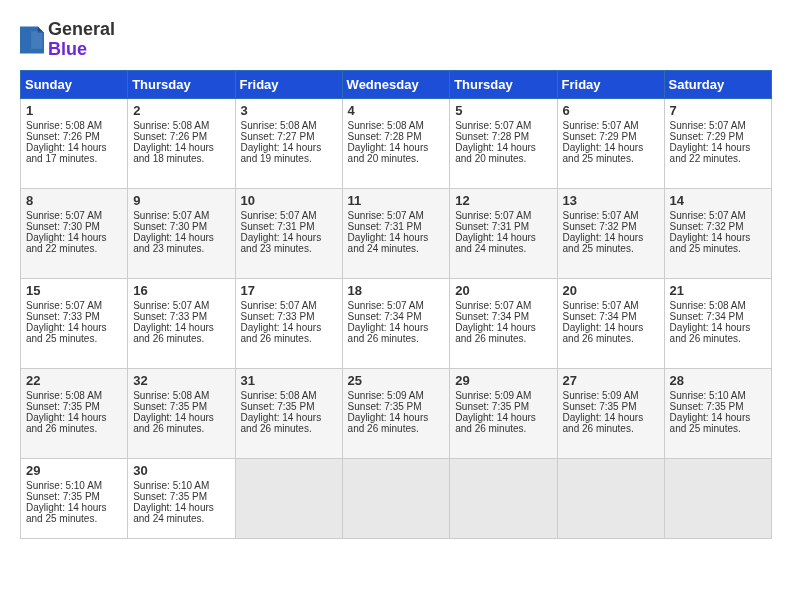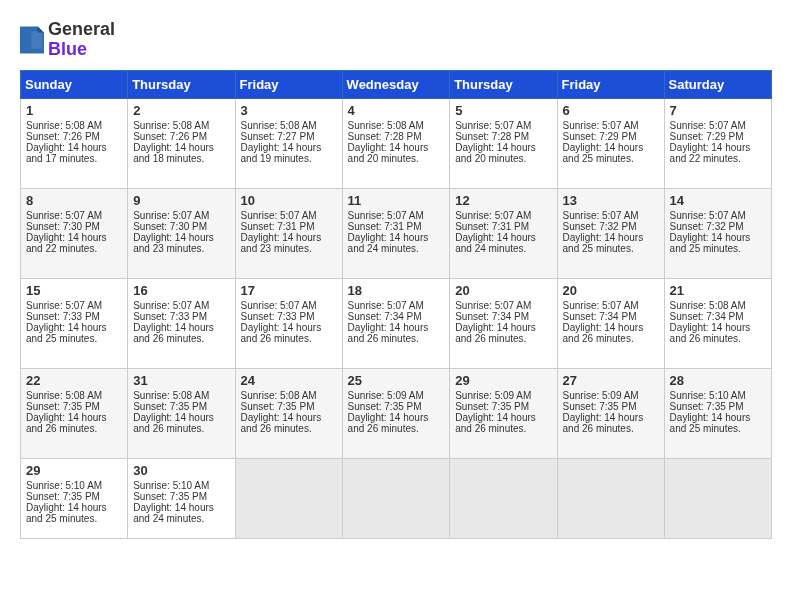--- a/index.html
+++ b/index.html
@@ -143,22 +143,22 @@
         <td><span class="day-num">15</span><span>Sunrise: 5:07 AM</span><br><span>Sunset: 7:33 PM</span><br><span>Daylight: 14 hours and 25 minutes.</span></td>
         <td><span class="day-num">16</span><span>Sunrise: 5:07 AM</span><br><span>Sunset: 7:33 PM</span><br><span>Daylight: 14 hours and 26 minutes.</span></td>
         <td><span class="day-num">17</span><span>Sunrise: 5:07 AM</span><br><span>Sunset: 7:33 PM</span><br><span>Daylight: 14 hours and 26 minutes.</span></td>
         <td><span class="day-num">18</span><span>Sunrise: 5:07 AM</span><br><span>Sunset: 7:34 PM</span><br><span>Daylight: 14 hours and 26 minutes.</span></td>
         <td><span class="day-num">20</span><span>Sunrise: 5:07 AM</span><br><span>Sunset: 7:34 PM</span><br><span>Daylight: 14 hours and 26 minutes.</span></td>
         <td><span class="day-num">20</span><span>Sunrise: 5:07 AM</span><br><span>Sunset: 7:34 PM</span><br><span>Daylight: 14 hours and 26 minutes.</span></td>
         <td><span class="day-num">21</span><span>Sunrise: 5:08 AM</span><br><span>Sunset: 7:34 PM</span><br><span>Daylight: 14 hours and 26 minutes.</span></td>
       </tr>
       <tr>
         <td><span class="day-num">22</span><span>Sunrise: 5:08 AM</span><br><span>Sunset: 7:35 PM</span><br><span>Daylight: 14 hours and 26 minutes.</span></td>
+        <td><span class="day-num">32</span><span>Sunrise: 5:08 AM</span><br><span>Sunset: 7:35 PM</span><br><span>Daylight: 14 hours and 26 minutes.</span></td>
         <td><span class="day-num">31</span><span>Sunrise: 5:08 AM</span><br><span>Sunset: 7:35 PM</span><br><span>Daylight: 14 hours and 26 minutes.</span></td>
-        <td><span class="day-num">24</span><span>Sunrise: 5:08 AM</span><br><span>Sunset: 7:35 PM</span><br><span>Daylight: 14 hours and 26 minutes.</span></td>
         <td><span class="day-num">25</span><span>Sunrise: 5:09 AM</span><br><span>Sunset: 7:35 PM</span><br><span>Daylight: 14 hours and 26 minutes.</span></td>
         <td><span class="day-num">29</span><span>Sunrise: 5:09 AM</span><br><span>Sunset: 7:35 PM</span><br><span>Daylight: 14 hours and 26 minutes.</span></td>
         <td><span class="day-num">27</span><span>Sunrise: 5:09 AM</span><br><span>Sunset: 7:35 PM</span><br><span>Daylight: 14 hours and 26 minutes.</span></td>
         <td><span class="day-num">28</span><span>Sunrise: 5:10 AM</span><br><span>Sunset: 7:35 PM</span><br><span>Daylight: 14 hours and 25 minutes.</span></td>
       </tr>
       <tr class="last-row">
         <td><span class="day-num">29</span><span>Sunrise: 5:10 AM</span><br><span>Sunset: 7:35 PM</span><br><span>Daylight: 14 hours and 25 minutes.</span></td>
         <td><span class="day-num">30</span><span>Sunrise: 5:10 AM</span><br><span>Sunset: 7:35 PM</span><br><span>Daylight: 14 hours and 24 minutes.</span></td>
         <td class="empty-cell"></td>
         <td class="empty-cell"></td>

